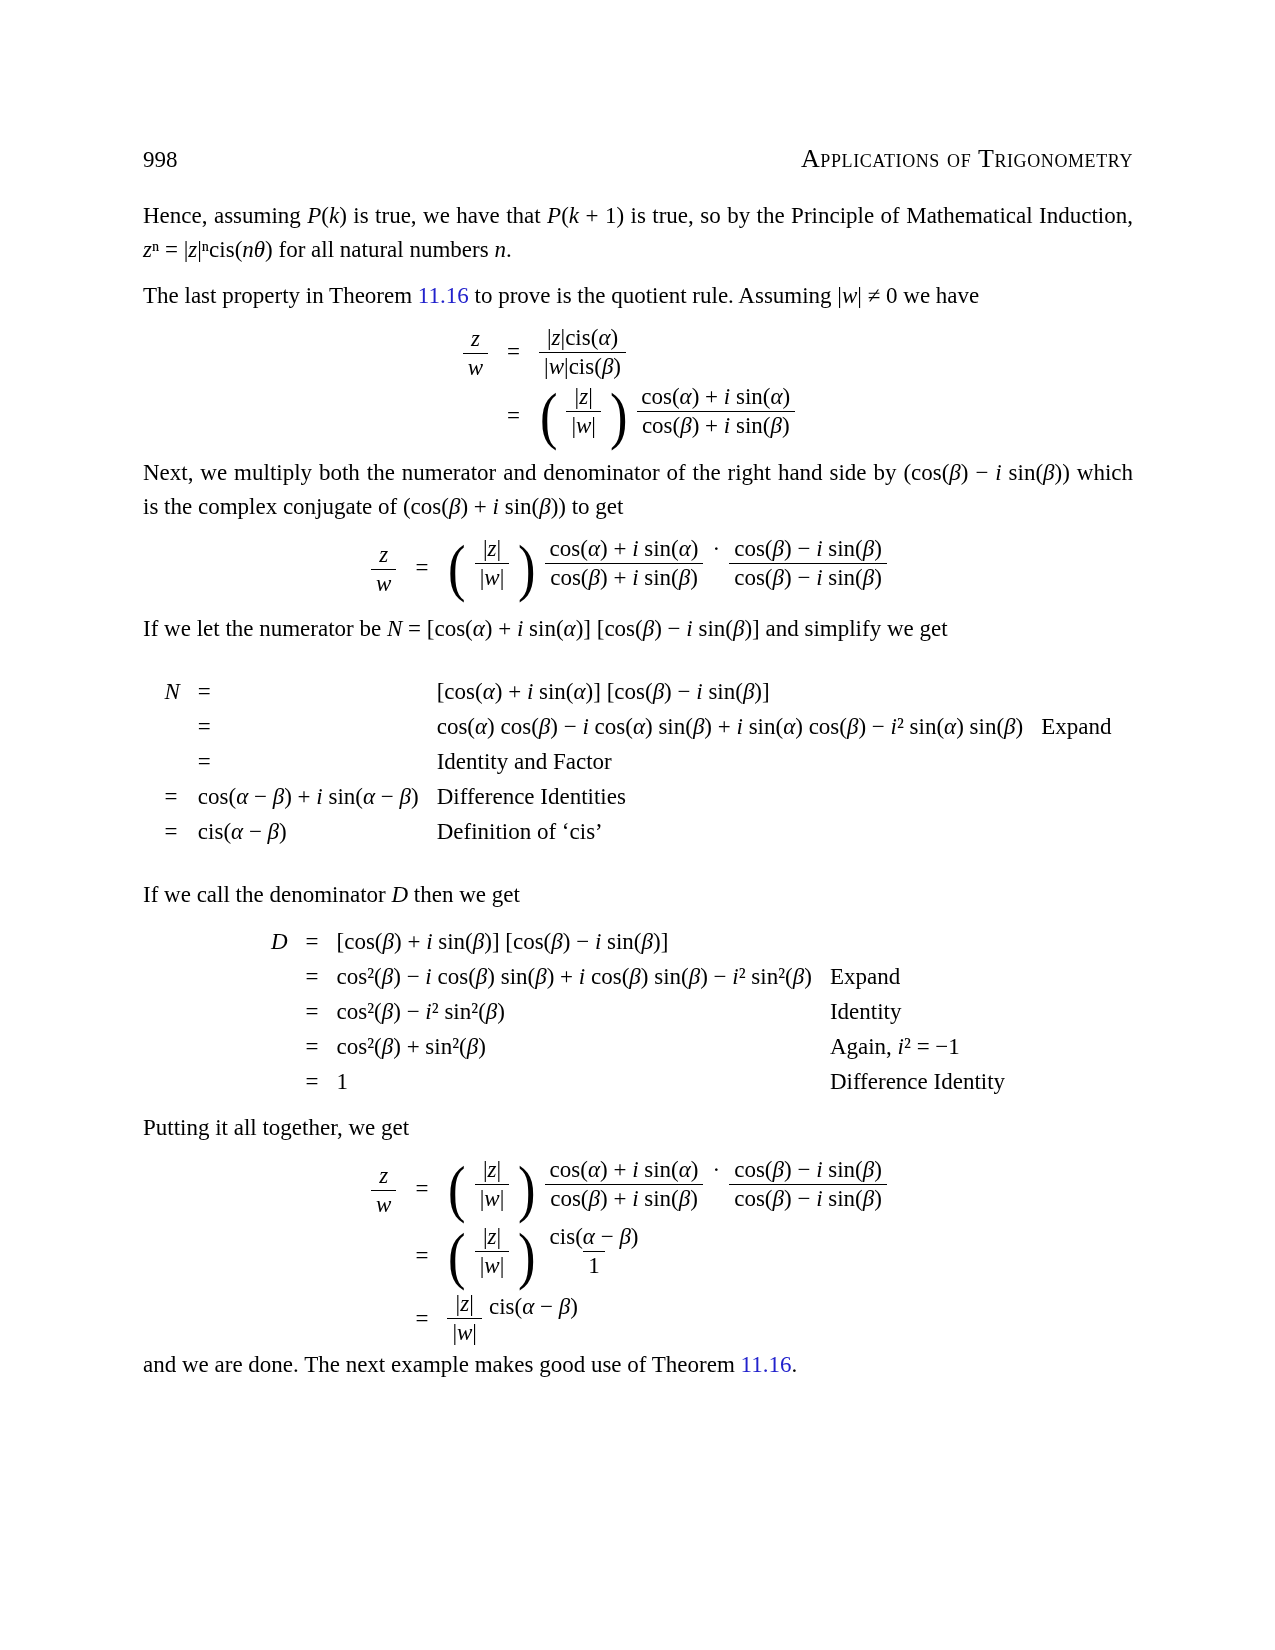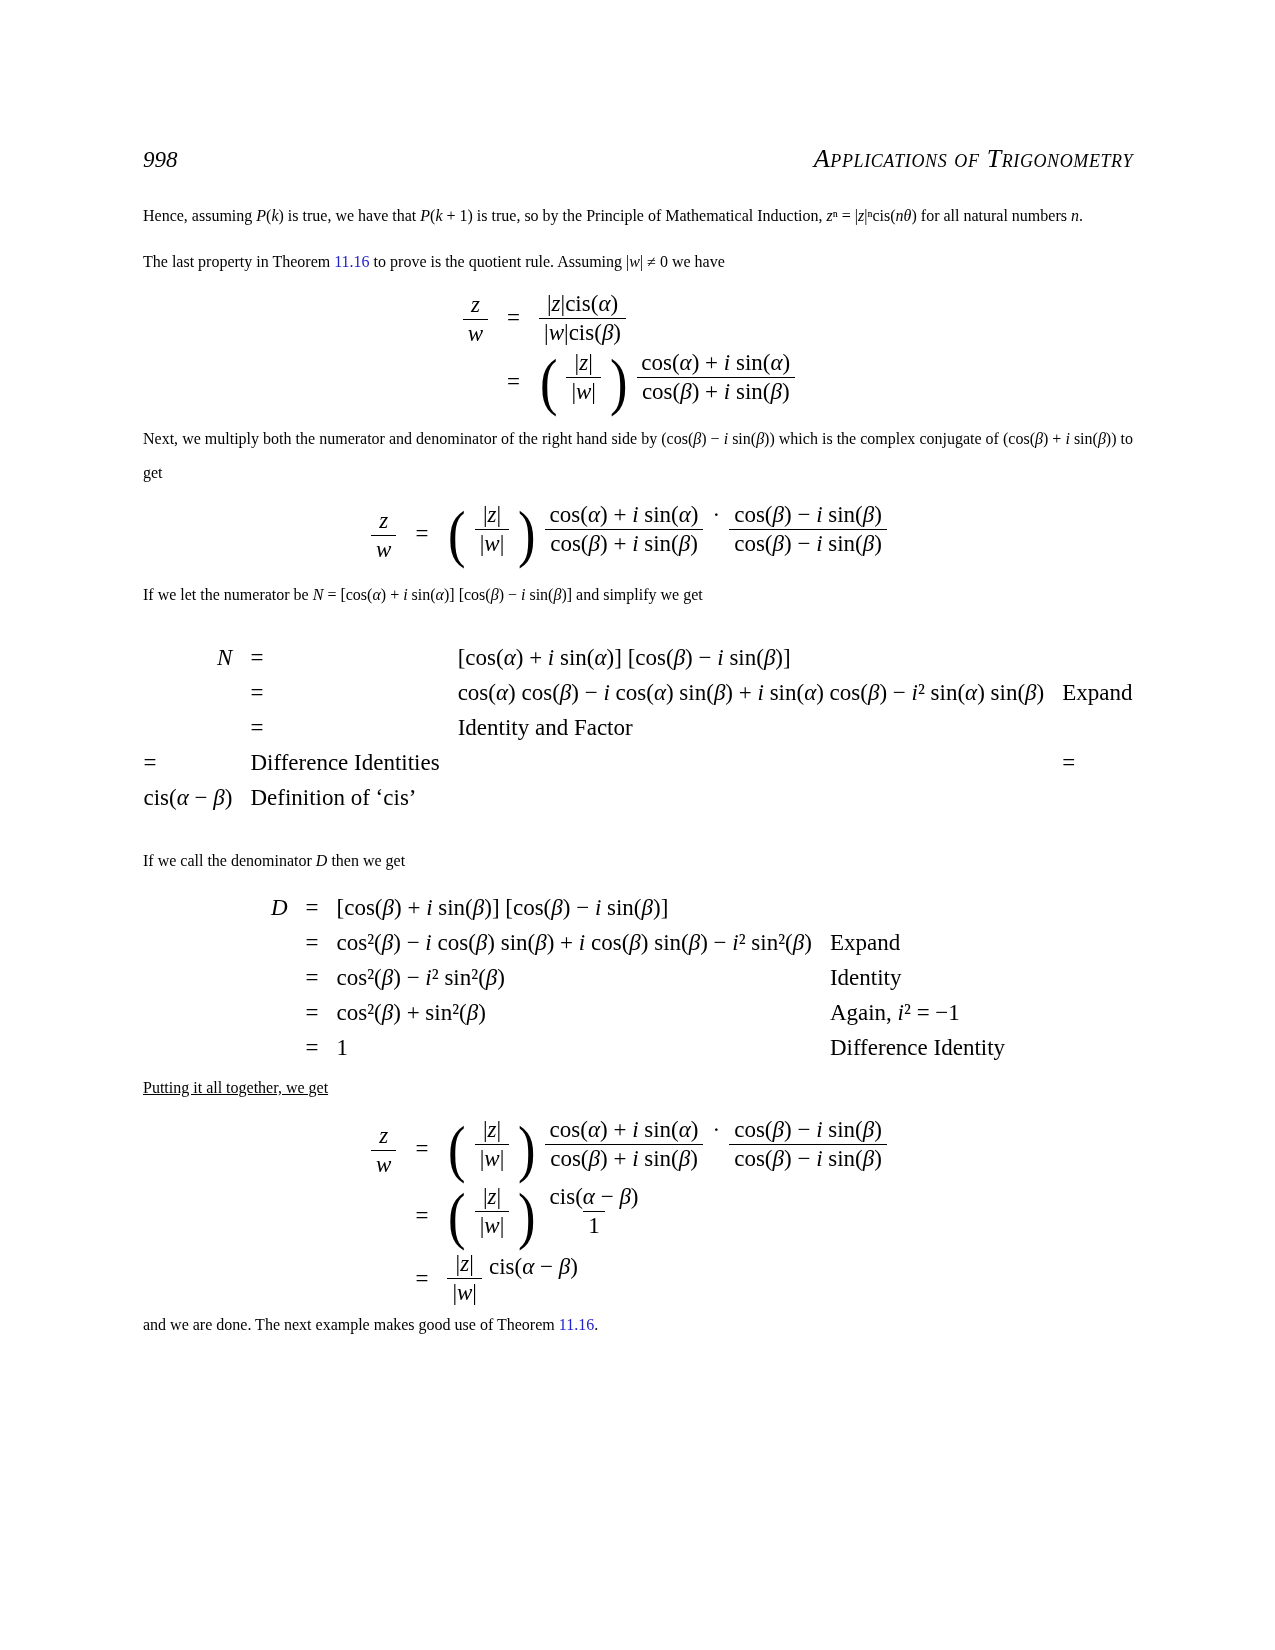--- a/index.html
+++ b/index.html
@@ -7,33 +7,33 @@
     position: relative;
     width: 1275px; height: 1650px;
     background: #ffffff;
     box-sizing: border-box;
     padding: 144px 142px 0 143px;
     font-family: "Liberation Serif", "DejaVu Serif", serif;
     color: #000;
     overflow: hidden;
   }
   
-  .hdr { display:flex; justify-content:space-between; align-items:baseline; font-size:23px; line-height:30px;font-style:italic; }
+  .hdr { display:flex; justify-content:space-between; align-items:baseline; font-size:23px; line-height:30px; }
   .runhead { font-variant: small-caps; font-size:26px; letter-spacing:0.6px; }
   
-  .body { font-size:16px; line-height:34px; margin:0; }
+  .body { font-size:23px; line-height:34px; margin:0; }
   .just { text-align: justify; }
   .body i, .eq i { font-style: italic; font-family: inherit; }
   .lnk { color: #2222cc; text-decoration: none; cursor: pointer; }
   .pa1 { margin-top:24px; }
   .pa2 { margin-top:12px; }
   .pa3 { margin-top:8px; }
   .pa4 { margin-top:12px; }
   .pa5 { margin-top:30px; }
-  .pa6 { margin-top:7px;text-decoration:underline; }
+  .pa6 { margin-top:13px; }
   .pa7 { margin-top:2px; }
   
   .disp { display:flex; justify-content:center; }
   .m1 { margin:10px 0 8px; }
   .m2 { margin:12px 0 0; }
   .m3 { margin:30px 0 0; }
   .m4 { margin:14px 0 0; }
   .m5 { margin:12px 0 0; }
   .eq {
     display:grid;
@@ -144,20 +144,23 @@
         <span class="cr">=</span>
         <span class="cx">
           <span class="tok">cos(<i>α</i>) cos(<i>β</i>) − <i>i</i> cos(<i>α</i>) sin(<i>β</i>) + <i>i</i> sin(<i>α</i>) cos(<i>β</i>) − <i>i</i>² sin(<i>α</i>) sin(<i>β</i>)</span>
         </span>
         <span class="cn">Expand</span>
         <span class="cl"></span>
         <span class="cr">=</span>
         <span class="cn">Identity and Factor</span>
         <span class="cl"></span>
         <span class="cr">=</span>
+        <span class="cx">
+          <span class="tok">cos(<i>α</i> − <i>β</i>) + <i>i</i> sin(<i>α</i> − <i>β</i>)</span>
+        </span>
         <span class="cn">Difference Identities</span>
         <span class="cl"></span>
         <span class="cr">=</span>
         <span class="cx">
           <span class="tok">cis(<i>α</i> − <i>β</i>)</span>
         </span>
         <span class="cn">Definition of ‘cis’</span>
       </div>
     </div>
 

